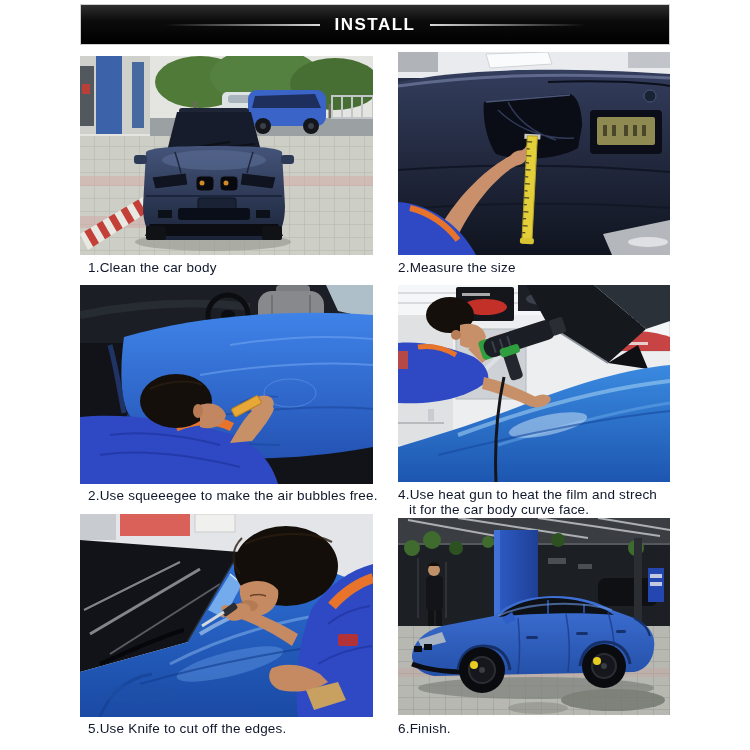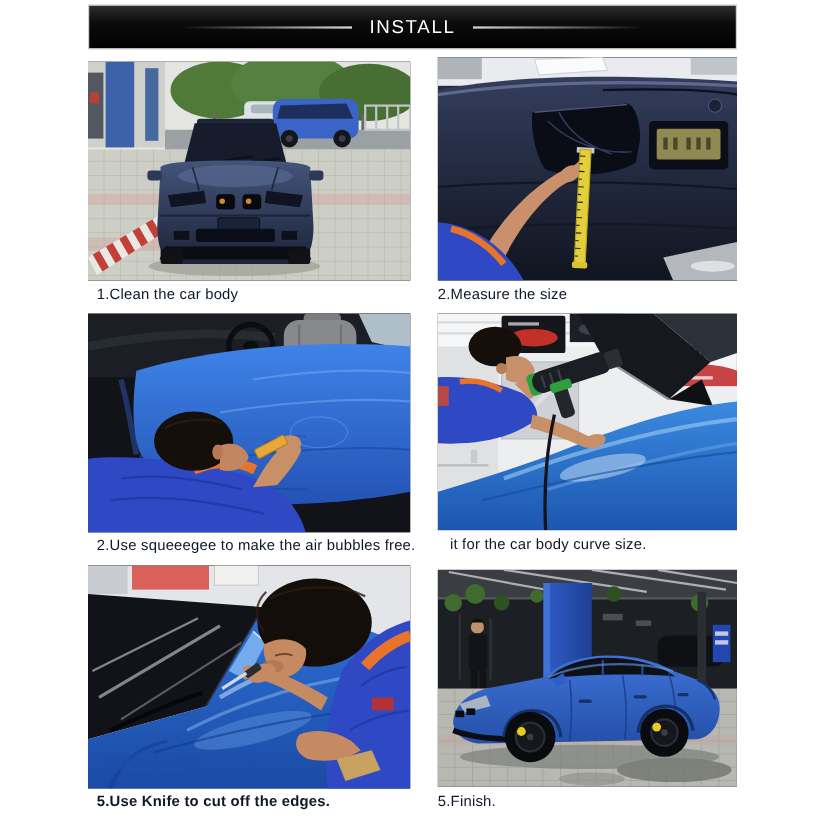--- a/index.html
+++ b/index.html
@@ -3,21 +3,21 @@
 <meta charset="utf-8">
 <style>
   html,body{margin:0;padding:0;background:#fff;}
   .page{position:relative;width:750px;height:750px;background:#ffffff;overflow:hidden;
         font-family:"Liberation Sans",sans-serif;}
   
   .banner{position:absolute;left:80px;top:4px;width:590px;height:41px;
           background:linear-gradient(180deg,#2e2e2e 0%,#0c0c0c 40%,#000 100%);
           border:1px solid #cfcfcf;box-sizing:border-box;
           display:flex;align-items:center;justify-content:center;}
-  .banner-title{color:#ffffff;font-size:17px;font-weight:normal;letter-spacing:1.5px;}
+  .banner-title{color:#ffffff;font-size:17px;font-weight:bold;letter-spacing:1.5px;}
   .banner-line{position:absolute;top:50%;height:2px;width:155px;margin-top:-1px;}
   .banner-line.left{right:50%;margin-right:55px;
       background:linear-gradient(90deg,rgba(255,255,255,0),rgba(255,255,255,.85));}
   .banner-line.right{left:50%;margin-left:55px;
       background:linear-gradient(270deg,rgba(255,255,255,0),rgba(255,255,255,.85));}
   
   .panel{position:absolute;overflow:hidden;background:#222;}
   .panel svg{display:block;width:100%;height:100%;}
   #p1{left:80px;top:56px;width:293px;height:199px;}
   #p2{left:398px;top:52px;width:272px;height:203px;}
@@ -25,21 +25,21 @@
   #p4{left:398px;top:285px;width:272px;height:197px;}
   #p5{left:80px;top:514px;width:293px;height:203px;}
   #p6{left:398px;top:518px;width:272px;height:197px;}
   
   .caption{position:absolute;color:#0f172a;font-size:13.5px;letter-spacing:.2px;line-height:15px;}
   #cap1{left:88px;top:260px;}
   #cap2{left:398px;top:260px;text-align:center;}
   #cap3{left:88px;top:488px;}
   #cap4{left:398px;top:487px;}
   #cap4 .l2{padding-left:11px;}
-  #cap5{left:88px;top:721px;font-weight:bold;}
+  #cap5{left:88px;top:721px;}
   #cap6{left:398px;top:721px;}
 </style>
 </head>
 <body>
 
 <div class="page">
 
   <div class="banner">
     <div class="banner-line left"></div>
     <span class="banner-title">INSTALL</span>
@@ -451,18 +451,19 @@
           <circle cx="206" cy="148" r="3" fill="#3a3d44"></circle>
         </g>
       </g>
     </svg>
   </div>
 
   <div class="caption" id="cap1">1.Clean the car body</div>
   <div class="caption" id="cap2">2.Measure the size</div>
   <div class="caption" id="cap3">2.Use squeeegee to make the air bubbles free.</div>
   <div class="caption" id="cap4">
-    <div class="l2">it for the car body curve size.</div>
+    <div class="l1">4.Use heat gun to heat the film and strech</div>
+    <div class="l2">it for the car body curve face.</div>
   </div>
   <div class="caption" id="cap5">5.Use Knife to cut off the edges.</div>
-  <div class="caption" id="cap6">5.Finish.</div>
+  <div class="caption" id="cap6">6.Finish.</div>
 
 </div>
 
 </body></html>

